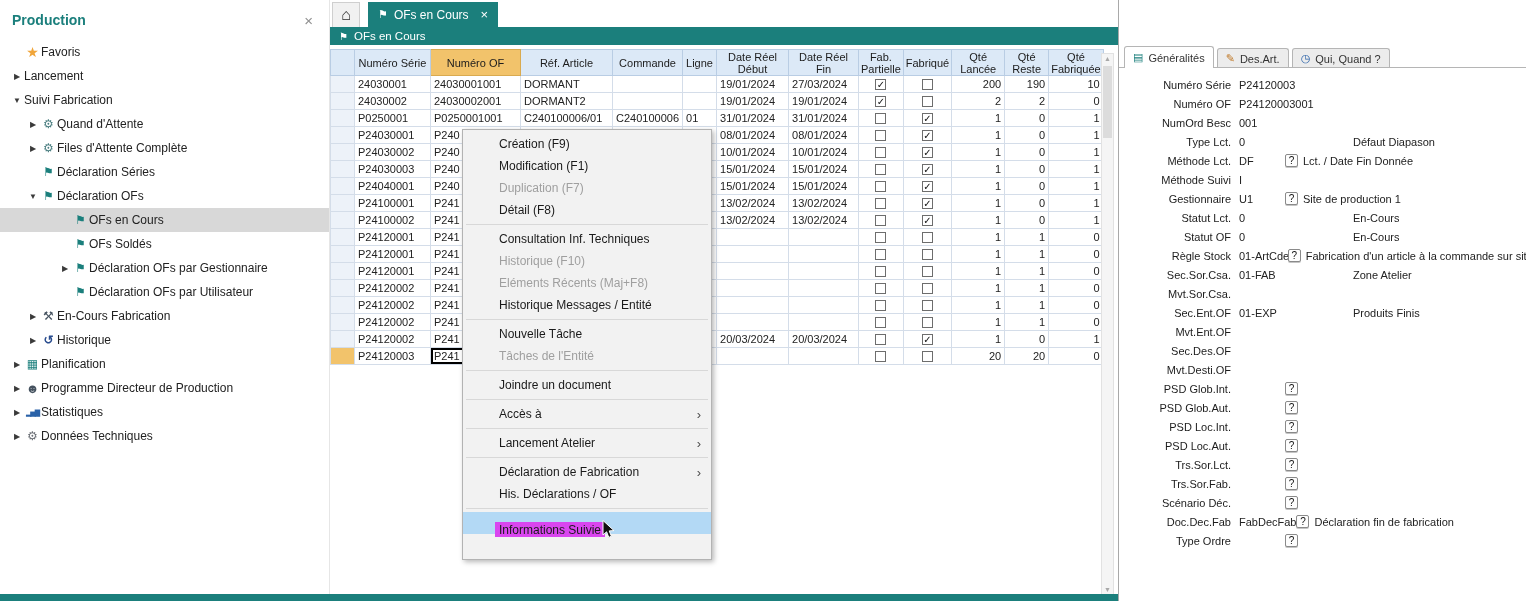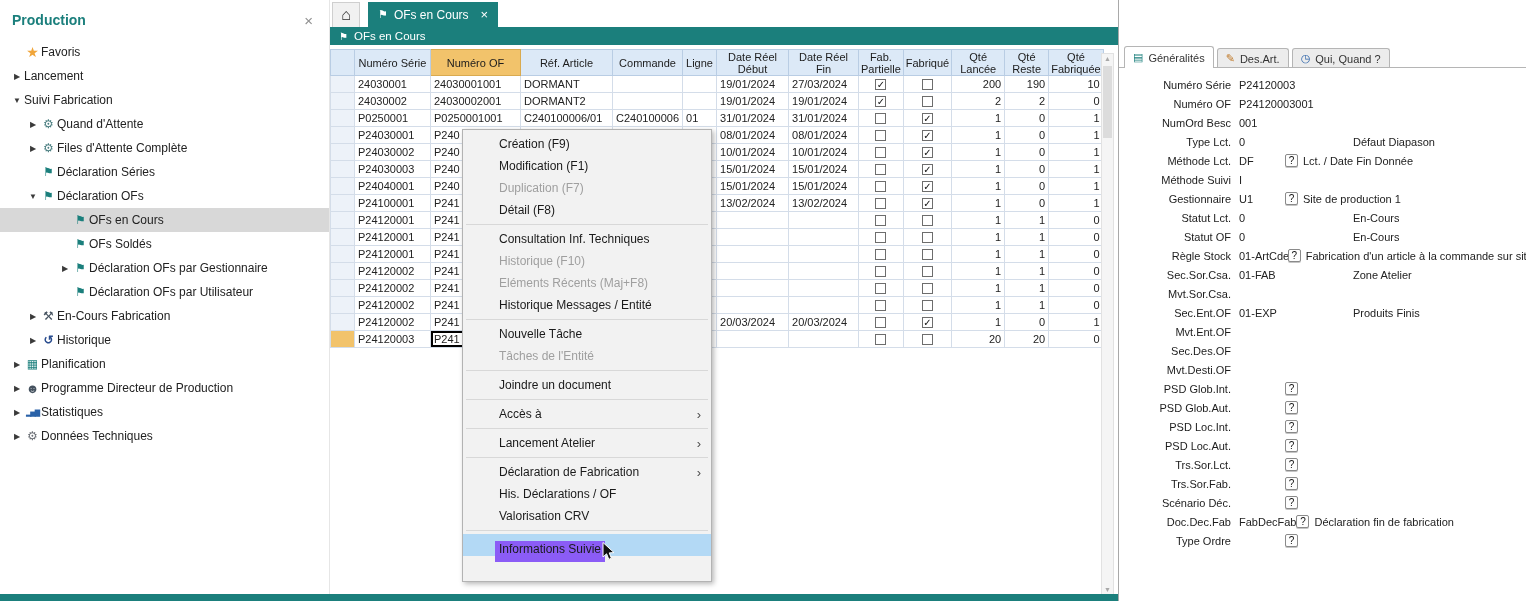--- a/index.html
+++ b/index.html
@@ -57,21 +57,21 @@
   .vscroll .arr.down{bottom:1px;}
   .scroll-thumb{position:absolute;left:1px;top:12px;width:9px;height:72px;background:#dcdcdc;}
 
   
   .context-menu{position:absolute;left:132px;top:80px;width:250px;background:#f2f2f2;border:1px solid #b3b3b3;box-shadow:2px 2px 5px rgba(0,0,0,.28);padding:3px 0;z-index:60;}
   .menu-item{height:22px;display:flex;align-items:center;padding:0 10px 0 36px;font-size:12px;color:#1a1a1a;white-space:nowrap;}
   .menu-item.disabled{color:#9f9f9f;}
   .menu-item .mi-arrow{margin-left:auto;font-size:13px;color:#4d4d4d;}
   .menu-sep{height:1px;background:#d8d8d8;margin:3px 3px;}
   .menu-item.hot{background:#b3d9f5;}
-  .mi-label.green{background:#8b5cf6;padding:1px 4px 6px;margin-left:-4px;margin-top:12px;}
+  .mi-label.green{background:#d946ef;padding:1px 4px 0;margin-left:-4px;margin-top:12px;}
   .cursor{display:inline-block;position:relative;top:8px;margin-left:-3px;}
 
   
   .panel{position:absolute;left:1118px;top:0;width:408px;height:601px;background:#fff;border-left:1px solid #a9a9a9;}
   .panel-tabs{position:absolute;top:46px;left:5px;right:0;height:22px;display:flex;align-items:flex-end;}
   .panel-tab{height:20px;display:flex;align-items:center;gap:5px;padding:0 8px;font-size:11px;background:#ececec;border:1px solid #b5b5b5;border-bottom:none;border-radius:3px 3px 0 0;margin-right:3px;color:#333;white-space:nowrap;}
   .panel-tab.active{background:#fff;height:22px;position:relative;z-index:2;}
   .ptab-icon{font-size:11px;line-height:1;}
   .panel-tab:nth-child(1) .ptab-icon{color:#1b7f7c;}
   .panel-tab:nth-child(2) .ptab-icon{color:#c07a2a;}
@@ -378,20 +378,35 @@
               <td>13/02/2024</td>
               <td>13/02/2024</td>
               <td class="ck"><span class="checkbox"></span></td>
               <td class="ck"><span class="checkbox checked">✓</span></td>
               <td class="num">1</td>
               <td class="num">0</td>
               <td class="num">1</td>
             </tr>
             <tr>
               <td class="selcell"></td>
+              <td>P24100002</td>
+              <td>P241</td>
+              <td></td>
+              <td></td>
+              <td></td>
+              <td>13/02/2024</td>
+              <td>13/02/2024</td>
+              <td class="ck"><span class="checkbox"></span></td>
+              <td class="ck"><span class="checkbox checked">✓</span></td>
+              <td class="num">1</td>
+              <td class="num">0</td>
+              <td class="num">1</td>
+            </tr>
+            <tr>
+              <td class="selcell"></td>
               <td>P24120001</td>
               <td>P241</td>
               <td></td>
               <td></td>
               <td></td>
               <td></td>
               <td></td>
               <td class="ck"><span class="checkbox"></span></td>
               <td class="ck"><span class="checkbox"></span></td>
               <td class="num">1</td>
@@ -559,23 +574,20 @@
             <span class="mi-label">Lancement Atelier</span>
             <span class="mi-arrow">›</span>
           </div>
           <div class="menu-sep"></div>
           <div class="menu-item">
             <span class="mi-label">Déclaration de Fabrication</span>
             <span class="mi-arrow">›</span>
           </div>
           <div class="menu-item">
             <span class="mi-label">His. Déclarations / OF</span>
-          </div>
-          <div class="menu-item">
-            <span class="mi-label">Valorisation CRV</span>
           </div>
           <div class="menu-sep"></div>
           <div class="menu-item hot">
             <span class="mi-label green">Informations Suivie</span>
             <span class="cursor"><svg width="13" height="19" viewBox="0 0 13 19">
                 <path d="M1,0.5 L1,15 L4.6,11.8 L6.8,17.4 L9.4,16.2 L7.2,10.9 L12,10.6 Z" fill="#111" stroke="#fff" stroke-width="1"></path>
               </svg></span>
           </div>
           <div class="menu-item"></div>
         </div>

